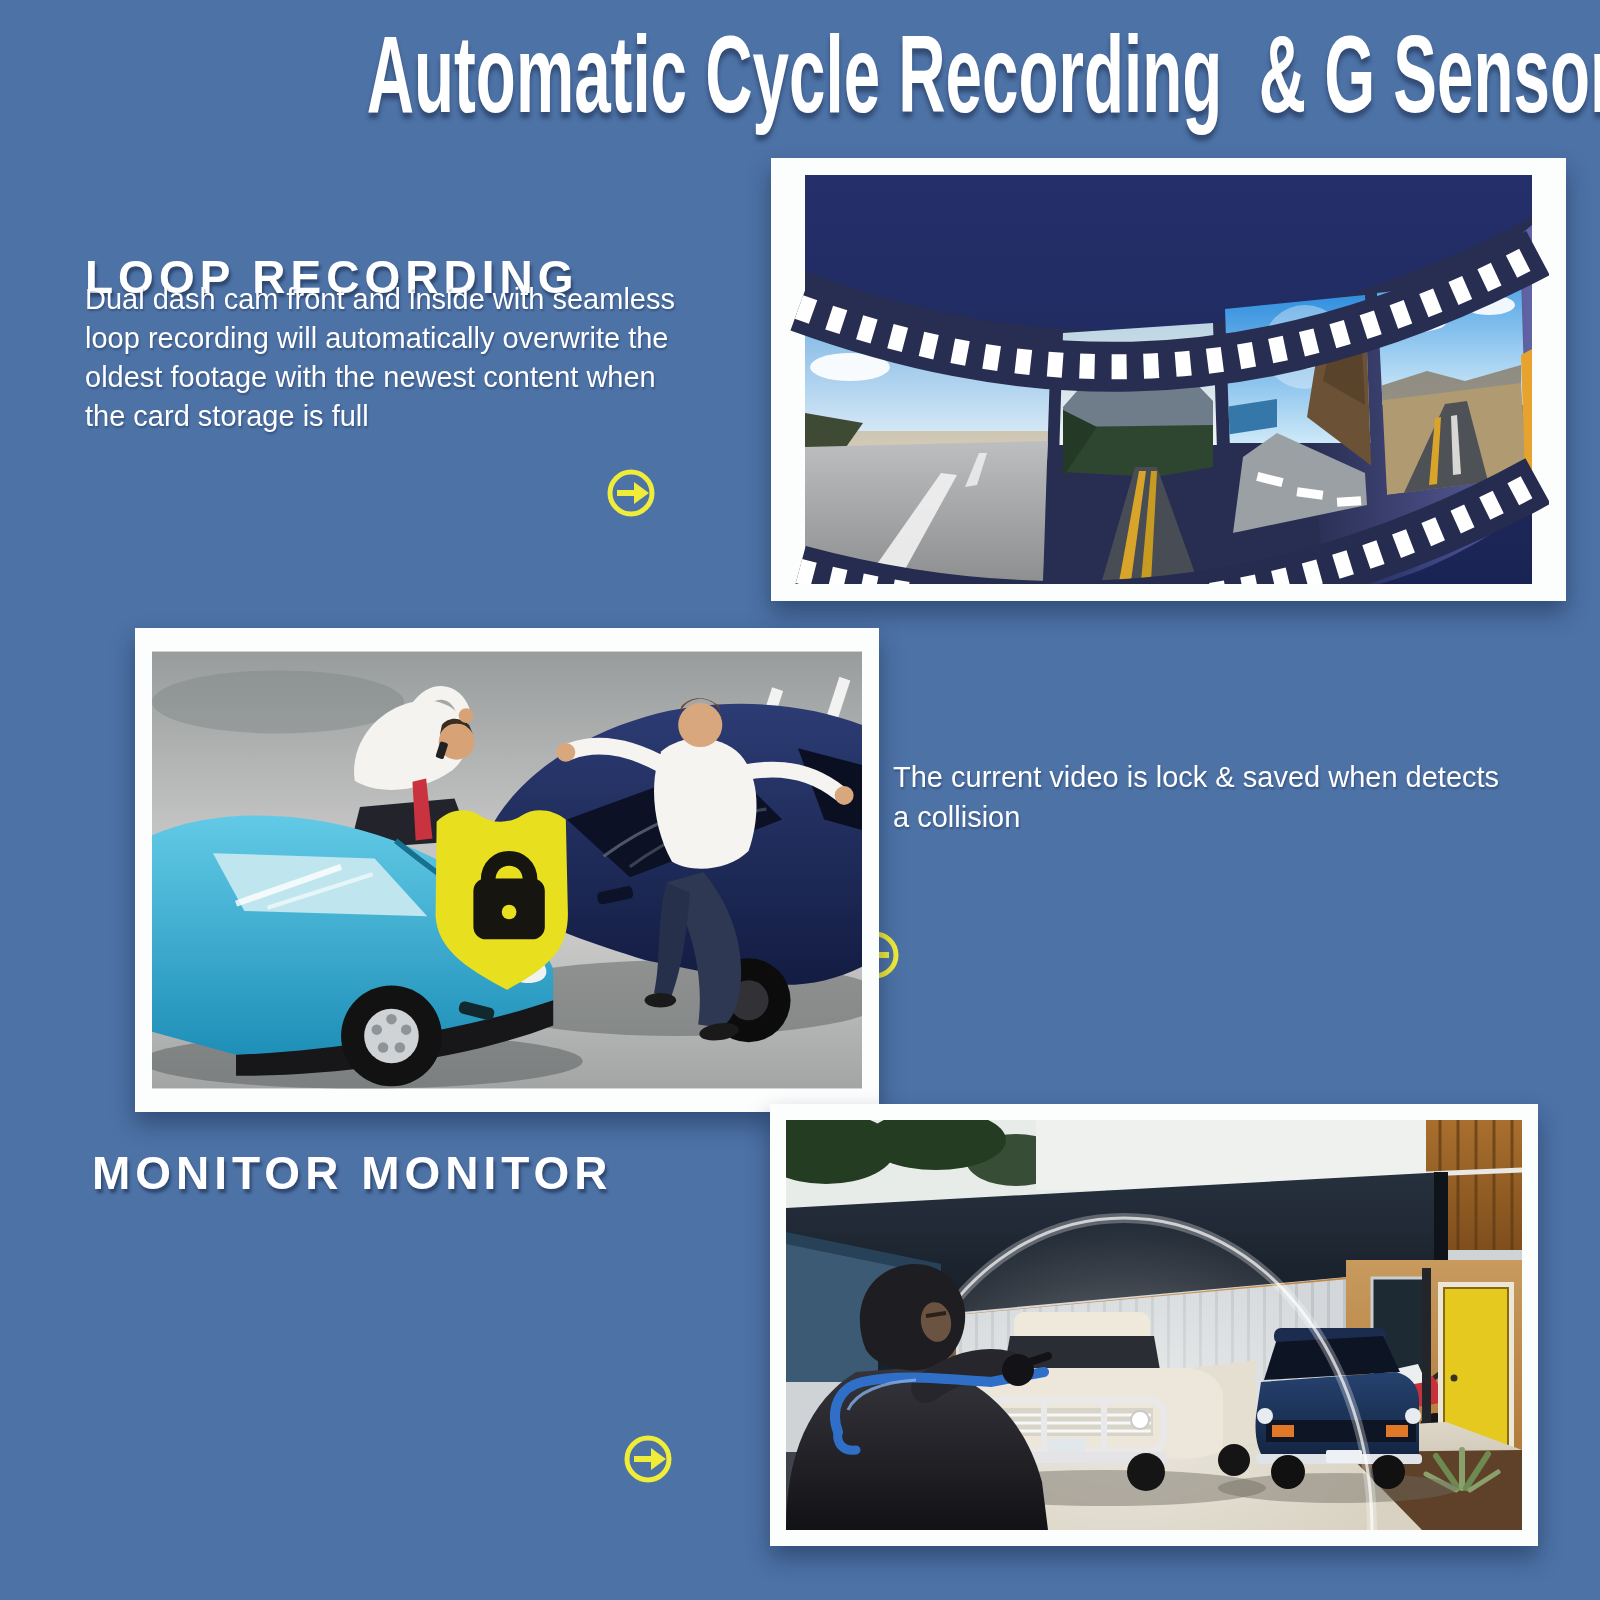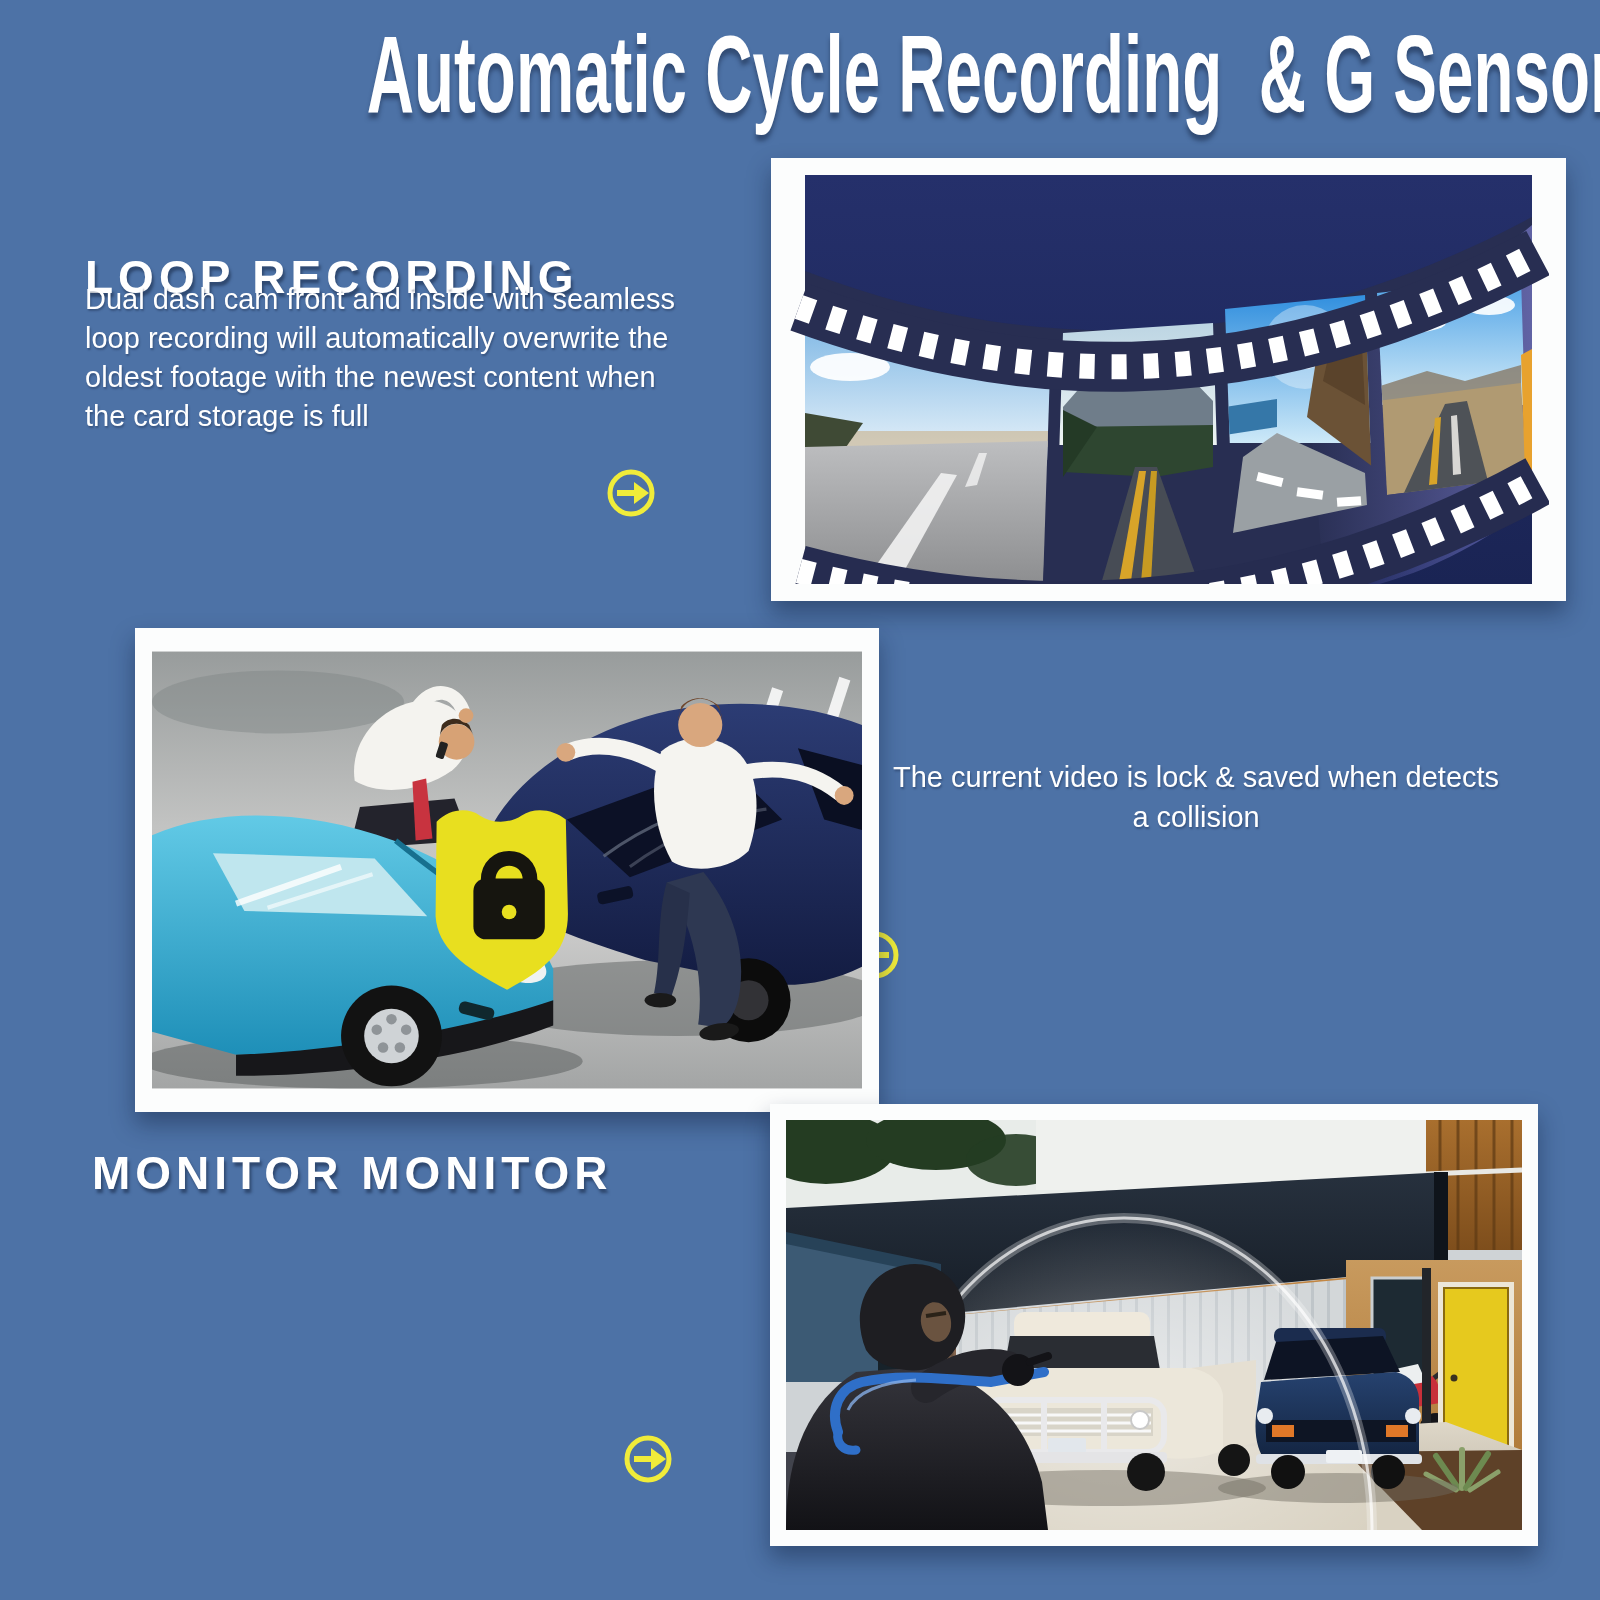--- a/index.html
+++ b/index.html
@@ -22,21 +22,21 @@
     font-size:46px; letter-spacing:5px;
     text-shadow:2px 4px 3px rgba(22,38,68,0.55);
   }
   .body {
     position:absolute; margin:0; color:#ffffff; font-size:29px;
     white-space:pre-line; text-shadow:1px 2px 2px rgba(22,38,68,0.4);
   }
   #loop-heading    { left:85px;  top:218px;margin-top:32px; }
   #loop-body       { left:85px;  top:280px; line-height:39px; }
   #lock-heading    { left:893px; top:695px; }
-  #lock-body       { left:893px; top:757px; line-height:40px;text-align:center; }
+  #lock-body       { left:893px; top:757px; line-height:40px; }
   #parking-heading { left:92px;  top:1146px; }
   #parking-body    { left:92px;  top:1212px; line-height:42px; }
   
   .card {
     position:absolute; background:#fcfdfd;
     box-shadow:0 12px 22px rgba(12,26,55,0.42);
   }
   .card svg { display:block; }
   .card1 { left:731px; top:142px;  padding:17px; }
   .card2 { left:95px;  top:612px;  padding:17px; }

